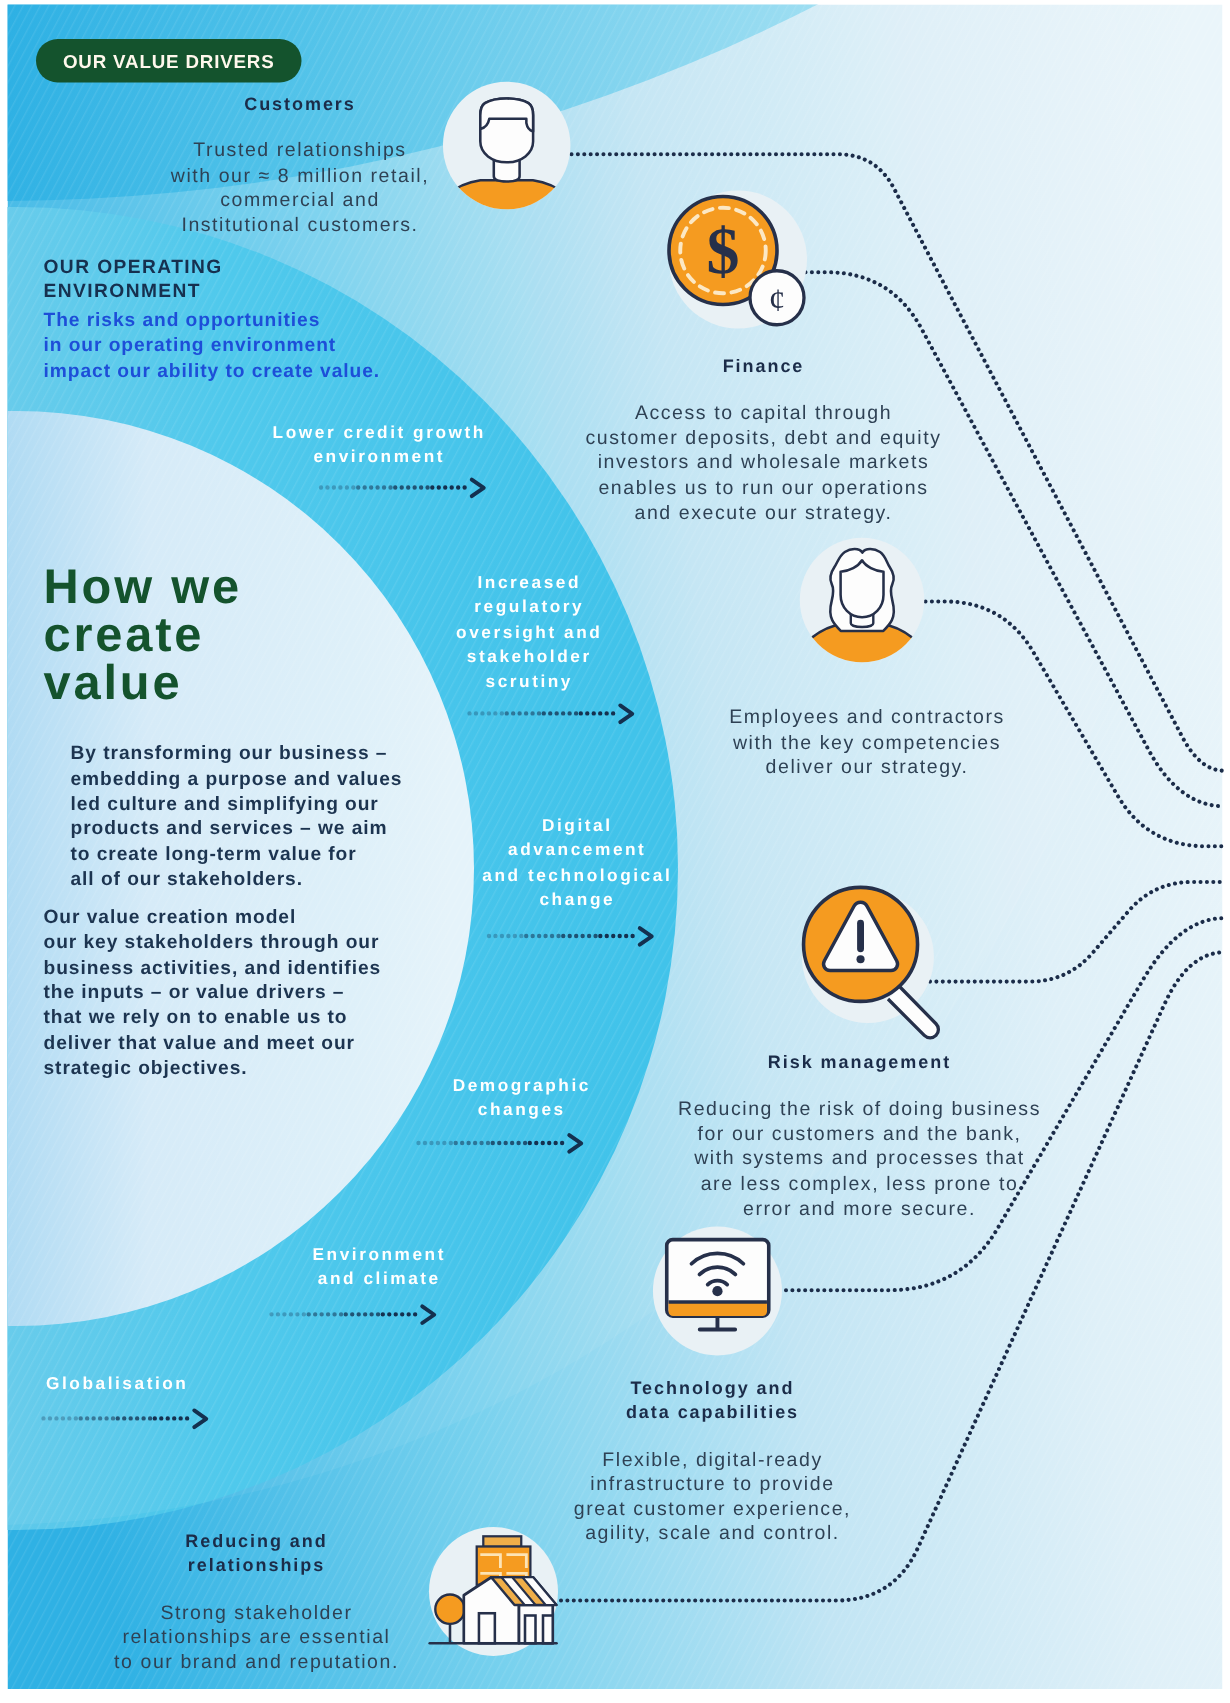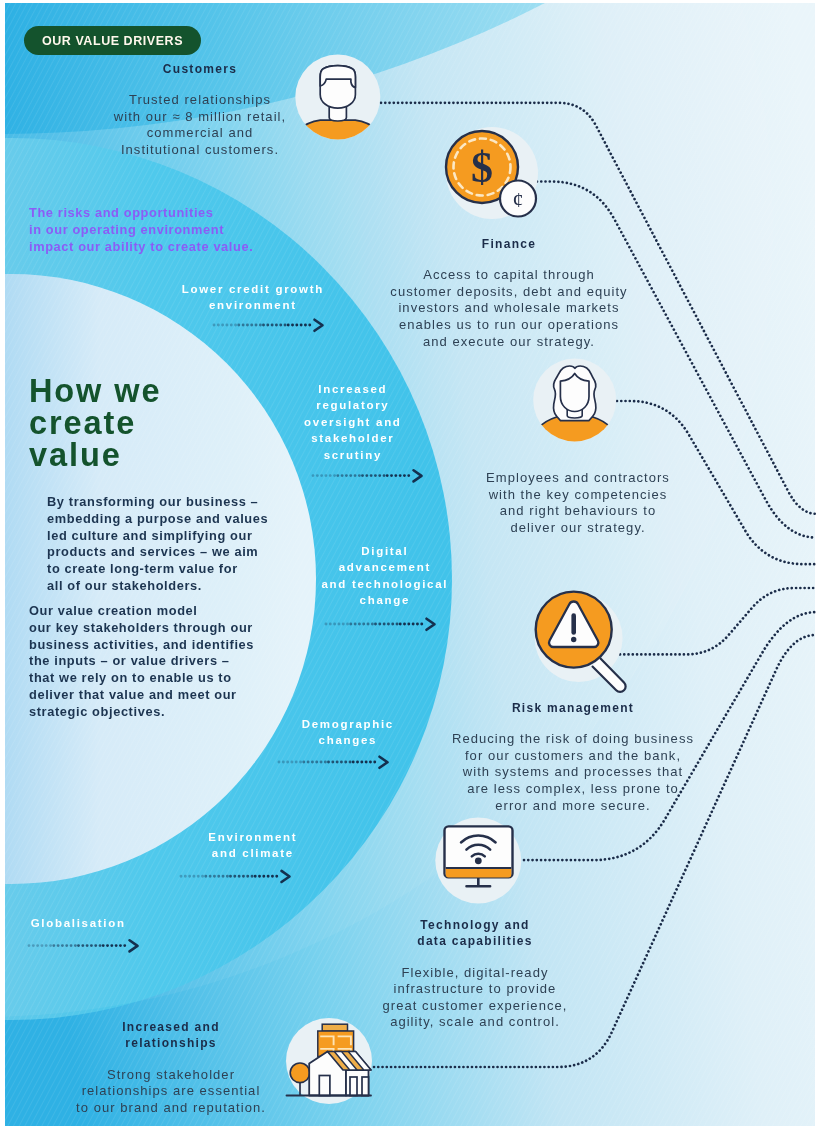--- a/index.html
+++ b/index.html
@@ -18,21 +18,21 @@
   .driver{position:absolute;text-align:center;}
   .driver .dt{font-size:12px;font-weight:bold;line-height:16.3px;color:#1B2C49;
               letter-spacing:1.3px;}
   .driver .db{font-size:13px;line-height:16.6px;color:#2E4154;font-weight:400;
               letter-spacing:1.05px;margin-top:15px;}
 
   
   #oe-title{left:29px;top:170px;font-size:12.8px;font-weight:bold;line-height:16.2px;
             color:#16304F;letter-spacing:.95px;}
   #oe-body{left:29px;top:205px;font-size:12.8px;font-weight:bold;line-height:16.8px;
-           color:#8b5cf6;letter-spacing:.62px;}
+           color:#1d4ed8;letter-spacing:.62px;}
 
   
   #headline{left:29px;top:375px;font-size:32.5px;font-weight:bold;line-height:32px;
             color:#14532d;letter-spacing:1.9px;}
   #intro1{left:47px;top:494px;font-size:12.8px;font-weight:bold;line-height:16.8px;
           color:#1C3450;letter-spacing:.62px;}
   #intro2{left:29px;top:603px;font-size:12.8px;font-weight:bold;line-height:16.75px;
           color:#1C3450;letter-spacing:.62px;}
 
   
@@ -85,20 +85,24 @@
       <circle cx="0" cy="-1065" r="1199" fill="url(#gDark)" opacity="0.85"></circle>
       <circle cx="11" cy="579" r="305" fill="url(#gCircle)"></circle>
       <rect x="5" y="3" width="810" height="1123" fill="url(#hatch)"></rect>
     </g>
   </svg>
 
   <div class="abs" id="badge">
     <span>OUR VALUE DRIVERS</span>
   </div>
 
+  <div class="abs" id="oe-title">
+    <div>OUR OPERATING</div>
+    <div>ENVIRONMENT</div>
+  </div>
   <div class="abs" id="oe-body">
     <div>The risks and opportunities</div>
     <div>in our operating environment</div>
     <div>impact our ability to create value.</div>
   </div>
 
   <div class="abs" id="headline">
     <div>How we</div>
     <div>create</div>
     <div>value</div>
@@ -140,21 +144,20 @@
       <div>investors and wholesale markets</div>
       <div>enables us to run our operations</div>
       <div>and execute our strategy.</div>
     </div>
   </div>
 
   <div class="driver" id="d-people" style="left:458px;top:455px;width:240px;">
     <div class="db">
       <div>Employees and contractors</div>
       <div>with the key competencies</div>
-      <div>and right behaviours to</div>
       <div>deliver our strategy.</div>
     </div>
   </div>
 
   <div class="driver" id="d-risk" style="left:443px;top:700px;width:260px;">
     <div class="dt">Risk management</div>
     <div class="db">
       <div>Reducing the risk of doing business</div>
       <div>for our customers and the bank,</div>
       <div>with systems and processes that</div>
@@ -171,21 +174,21 @@
     <div class="db">
       <div>Flexible, digital-ready</div>
       <div>infrastructure to provide</div>
       <div>great customer experience,</div>
       <div>agility, scale and control.</div>
     </div>
   </div>
 
   <div class="driver" id="d-community" style="left:51px;top:1019px;width:240px;">
     <div class="dt">
-      <div>Increased and</div>
+      <div>Reducing and</div>
       <div>relationships</div>
     </div>
     <div class="db">
       <div>Strong stakeholder</div>
       <div>relationships are essential</div>
       <div>to our brand and reputation.</div>
     </div>
   </div>
 
   <div class="factor" style="left:142px;top:281px;width:220px;">

